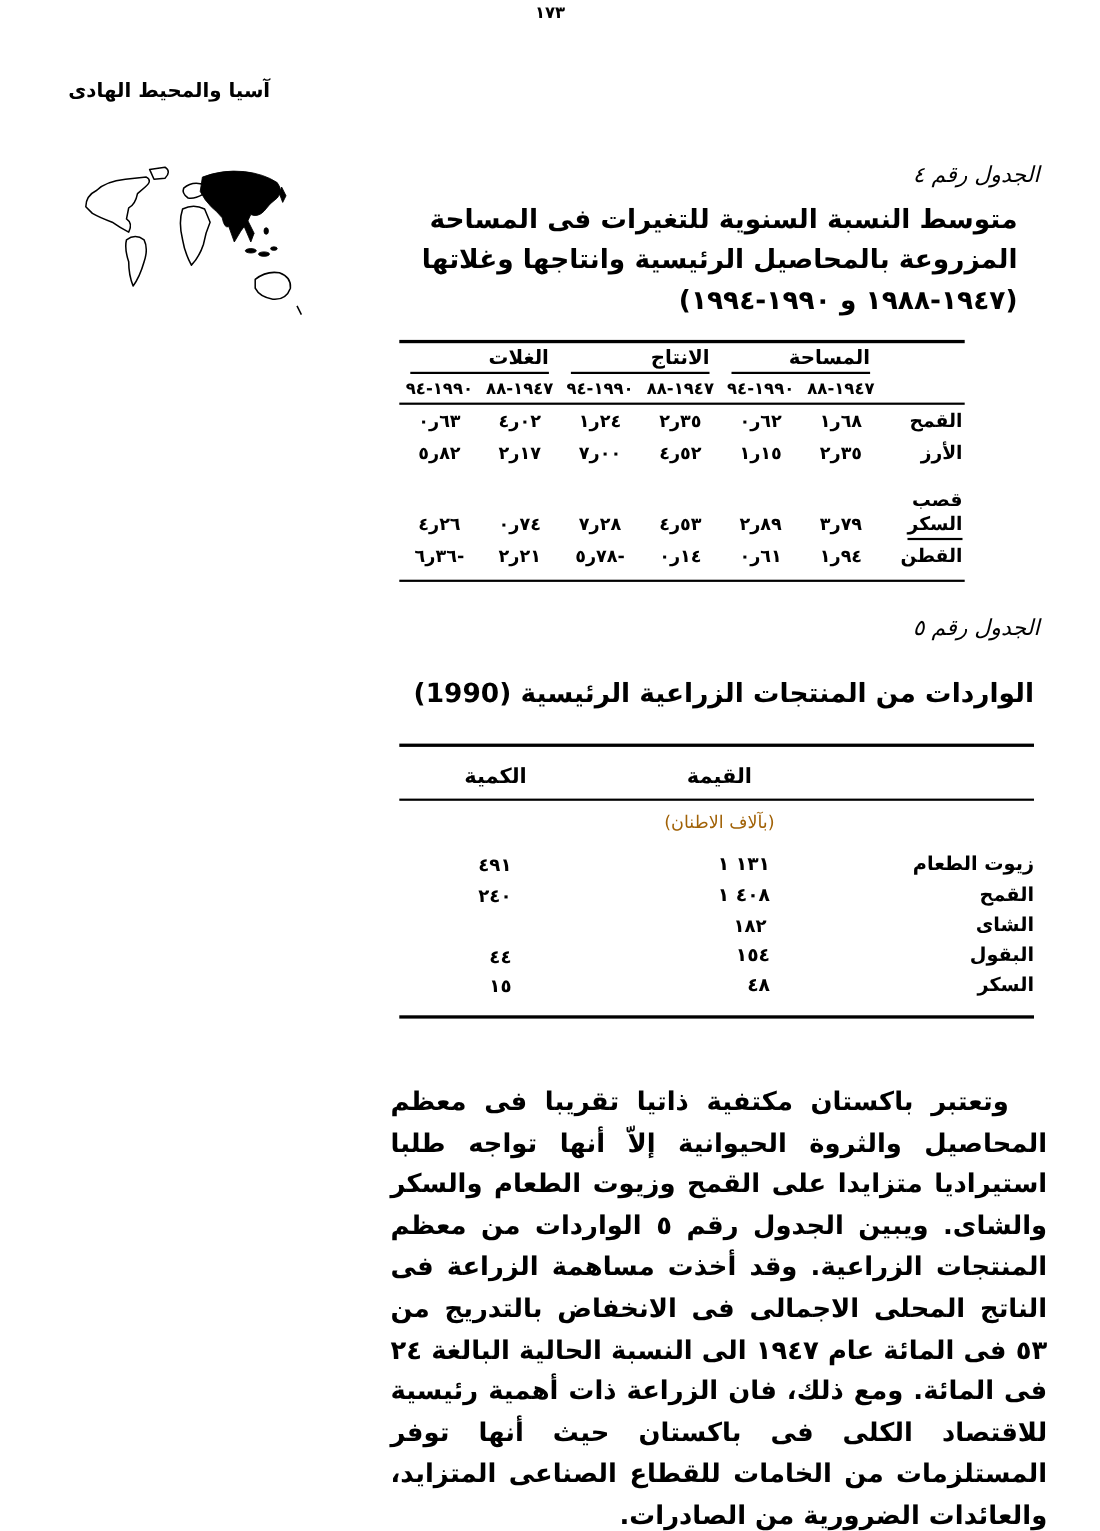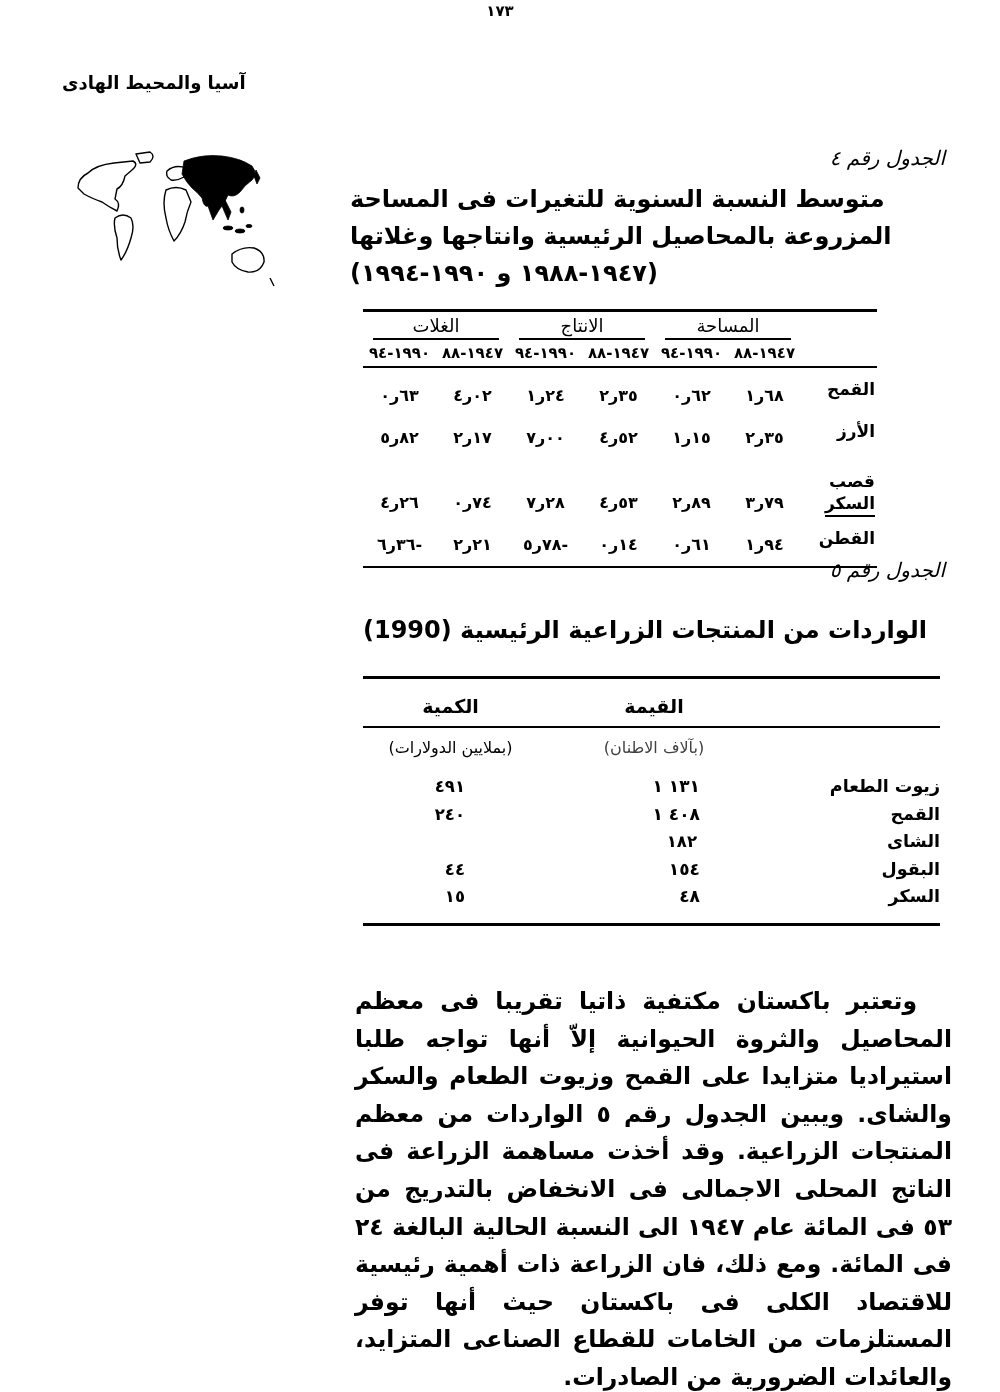--- a/index.html
+++ b/index.html
@@ -13,47 +13,47 @@
   #page-number{position:absolute;top:2px;left:0;width:1000px;text-align:center;
     font-size:15px;font-weight:bold;}
   #section-header{position:absolute;top:72px;left:62px;font-size:18px;font-weight:bold;direction:rtl;}
 
   #world-map{position:absolute;top:146px;left:72px;width:208px;height:152px;}
 
   .tbl-caption{position:absolute;right:55px;font-size:20px;font-style:italic;direction:rtl;}
   #caption4{top:146px;}
   #caption5{top:558px;}
 
-  .tbl-title{position:absolute;text-align:left;font-weight:bold;direction:rtl;
+  .tbl-title{position:absolute;text-align:right;font-weight:bold;direction:rtl;
     font-size:24px;line-height:37px;white-space:pre-line;}
   #title4{left:350px;top:181px;width:575px;}
   #title5{left:363px;top:612px;width:577px;}
 
   
   #table4{position:absolute;left:363px;top:309px;width:514px;direction:rtl;
     border-top:3px solid #000;border-bottom:2px solid #000;padding-bottom:7px;}
   .t4-grouprow{display:grid;grid-template-columns:76px 146px 146px 146px;padding-top:3px;}
-  .t4-grp{text-align:center;font-size:18px;font-weight:normal;
+  .t4-grp{text-align:right;font-size:18px;font-weight:bold;
     border-bottom:2px solid #000;margin:0 10px;padding-bottom:2px;}
   .t4-row{display:grid;grid-template-columns:76px 73px 73px 73px 73px 73px 73px;align-items:center;}
   .t4-sub{text-align:center;font-size:15px;font-weight:bold;padding:4px 0 3px;}
   .t4-divider{border-top:2px solid #000;margin-top:1px;}
   .t4-label{font-size:17px;font-weight:bold;text-align:right;padding-right:2px;line-height:22px;}
-  .t4-cell{text-align:center;font-weight:bold;font-size:16px;padding:18px 0 5px;}
+  .t4-cell{text-align:center;font-weight:bold;font-size:16px;padding:5px 0 5px;}
   .t4-row.tall{align-items:end;margin-top:18px;}
   .t4-underlined{border-bottom:2px solid #000;display:inline-block;padding-bottom:1px;}
 
   
   #table5{position:absolute;left:363px;top:676px;width:577px;direction:rtl;
     border-top:3px solid #000;border-bottom:3px solid #000;padding-bottom:12px;}
   .t5-row{display:grid;grid-template-columns:170px 232px 175px;align-items:center;}
   .t5-h{text-align:center;font-size:19px;font-weight:bold;padding:16px 0 9px;}
   .t5-hrule{border-top:2px solid #000;}
   .t5-sub{text-align:center;font-size:16px;padding:10px 0 16px;}
-  .t5-sub.faded{color:#404040;}
+  .t5-sub.faded{color:#a16207;}
   .t5-label{font-size:17.5px;font-weight:bold;text-align:right;line-height:27.5px;}
   .t5-qty{text-align:right;padding-left:0;padding-right:70px;font-weight:bold;font-size:17px;line-height:27.5px;}
   .t5-val{text-align:right;padding-right:73px;font-weight:bold;font-size:16.5px;line-height:27.5px;}
 
   
   #body-text{position:absolute;left:355px;top:983px;width:597px;direction:rtl;
     text-align:justify;font-size:23.5px;font-weight:bold;line-height:37.6px;}
   #body-text p{margin:0;text-indent:35px;}
 </style>
 </head>
@@ -158,21 +158,20 @@
 <div id="table5">
   <div class="t5-row">
     <div></div>
     <div class="t5-h">القيمة</div>
     <div class="t5-h">الكمية</div>
   </div>
   <div class="t5-hrule"></div>
   <div class="t5-row">
     <div></div>
     <div class="t5-sub faded">(بآلاف الاطنان)</div>
-    <div class="t5-sub">(بملايين الدولارات)</div>
   </div>
 
   <div class="t5-row">
     <div class="t5-label">زيوت الطعام</div>
     <div class="t5-qty num">١ ١٣١</div>
     <div class="t5-val num">٤٩١</div>
   </div>
   <div class="t5-row">
     <div class="t5-label">القمح</div>
     <div class="t5-qty num">١ ٤٠٨</div>

